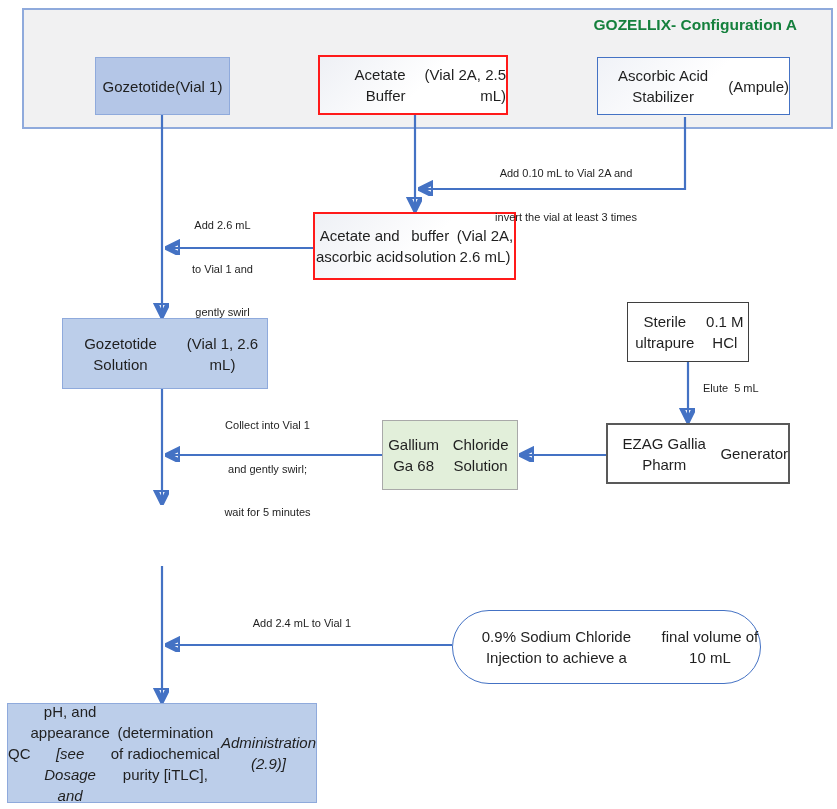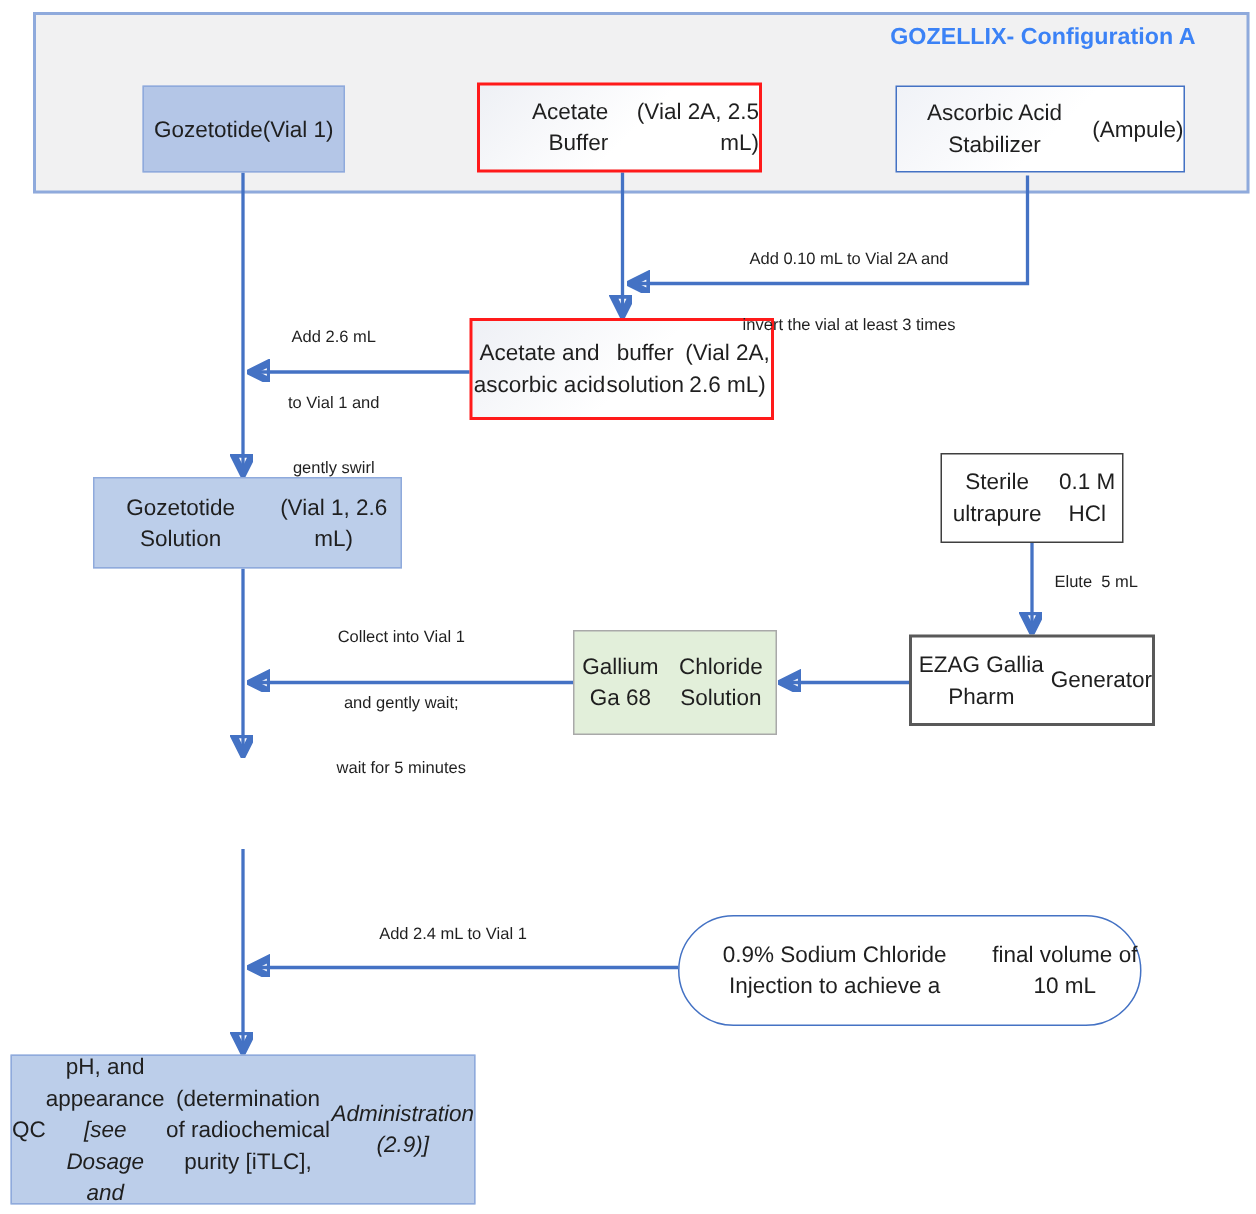--- a/index.html
+++ b/index.html
@@ -35,21 +35,21 @@
     left: 22px; top: 8px; width: 811px; height: 121px;
     background: var(--container-fill);
     border: 2px solid var(--container-border);
     z-index: 0;
   }
   .diagram-title {
     position: absolute;
     top: 16px; right: 40px;
     font-size: 15.5px;
     font-weight: bold;
-    color: #3b82f6;
+    color: #15803d;
     z-index: 2;
   }
   .box {
     position: absolute;
     display: flex;
     flex-direction: row;
     justify-content: center;
     align-items: center;
     text-align: center;
     font-size: 15px;
@@ -136,31 +136,31 @@
     <span>Ascorbic Acid Stabilizer</span>
     <span>(Ampule)</span>
   </div>
 
   <div class="box border-red" style="left:313px; top:212px; width:203px; height:68px;">
     <span>Acetate and ascorbic acid</span>
     <span>buffer solution</span>
     <span>(Vial 2A, 2.6 mL)</span>
   </div>
 
-  <div class="box fill-blue-light" style="left:62px; top:318px; width:206px; height:61px;">
+  <div class="box fill-blue-light" style="left:62px; top:318px; width:206px; height:71px;">
     <span>Gozetotide Solution</span>
     <span>(Vial 1, 2.6 mL)</span>
   </div>
 
   <div class="box border-dark" style="left:627px; top:302px; width:122px; height:60px;">
     <span>Sterile ultrapure</span>
     <span>0.1 M HCl</span>
   </div>
 
-  <div class="box border-darker" style="left:606px; top:423px; width:164px; height:61px;">
+  <div class="box border-darker" style="left:606px; top:423px; width:184px; height:61px;">
     <span>EZAG Gallia Pharm</span>
     <span>Generator</span>
   </div>
 
   <div class="box fill-green" style="left:382px; top:420px; width:136px; height:70px;">
     <span>Gallium Ga 68</span>
     <span>Chloride Solution</span>
   </div>
 
 
@@ -185,21 +185,21 @@
   </div>
 
   <div class="flow-label" style="left:165px; top:189px; width:115px;">
     <span>Add 2.6 mL</span>
     <span>to Vial 1 and</span>
     <span>gently swirl</span>
   </div>
 
   <div class="flow-label" style="left:185px; top:389px; width:165px;">
     <span>Collect into Vial 1</span>
-    <span>and gently wait;</span>
+    <span>and gently swirl;</span>
     <span>wait for 5 minutes</span>
   </div>
 
   <div class="flow-label" style="left:703px; top:381px; width:90px; text-align:left;">Elute  5 mL</div>
 
   <div class="flow-label" style="left:217px; top:616px; width:170px;">Add 2.4 mL to Vial 1</div>
 
 </div>
 
 </body></html>

